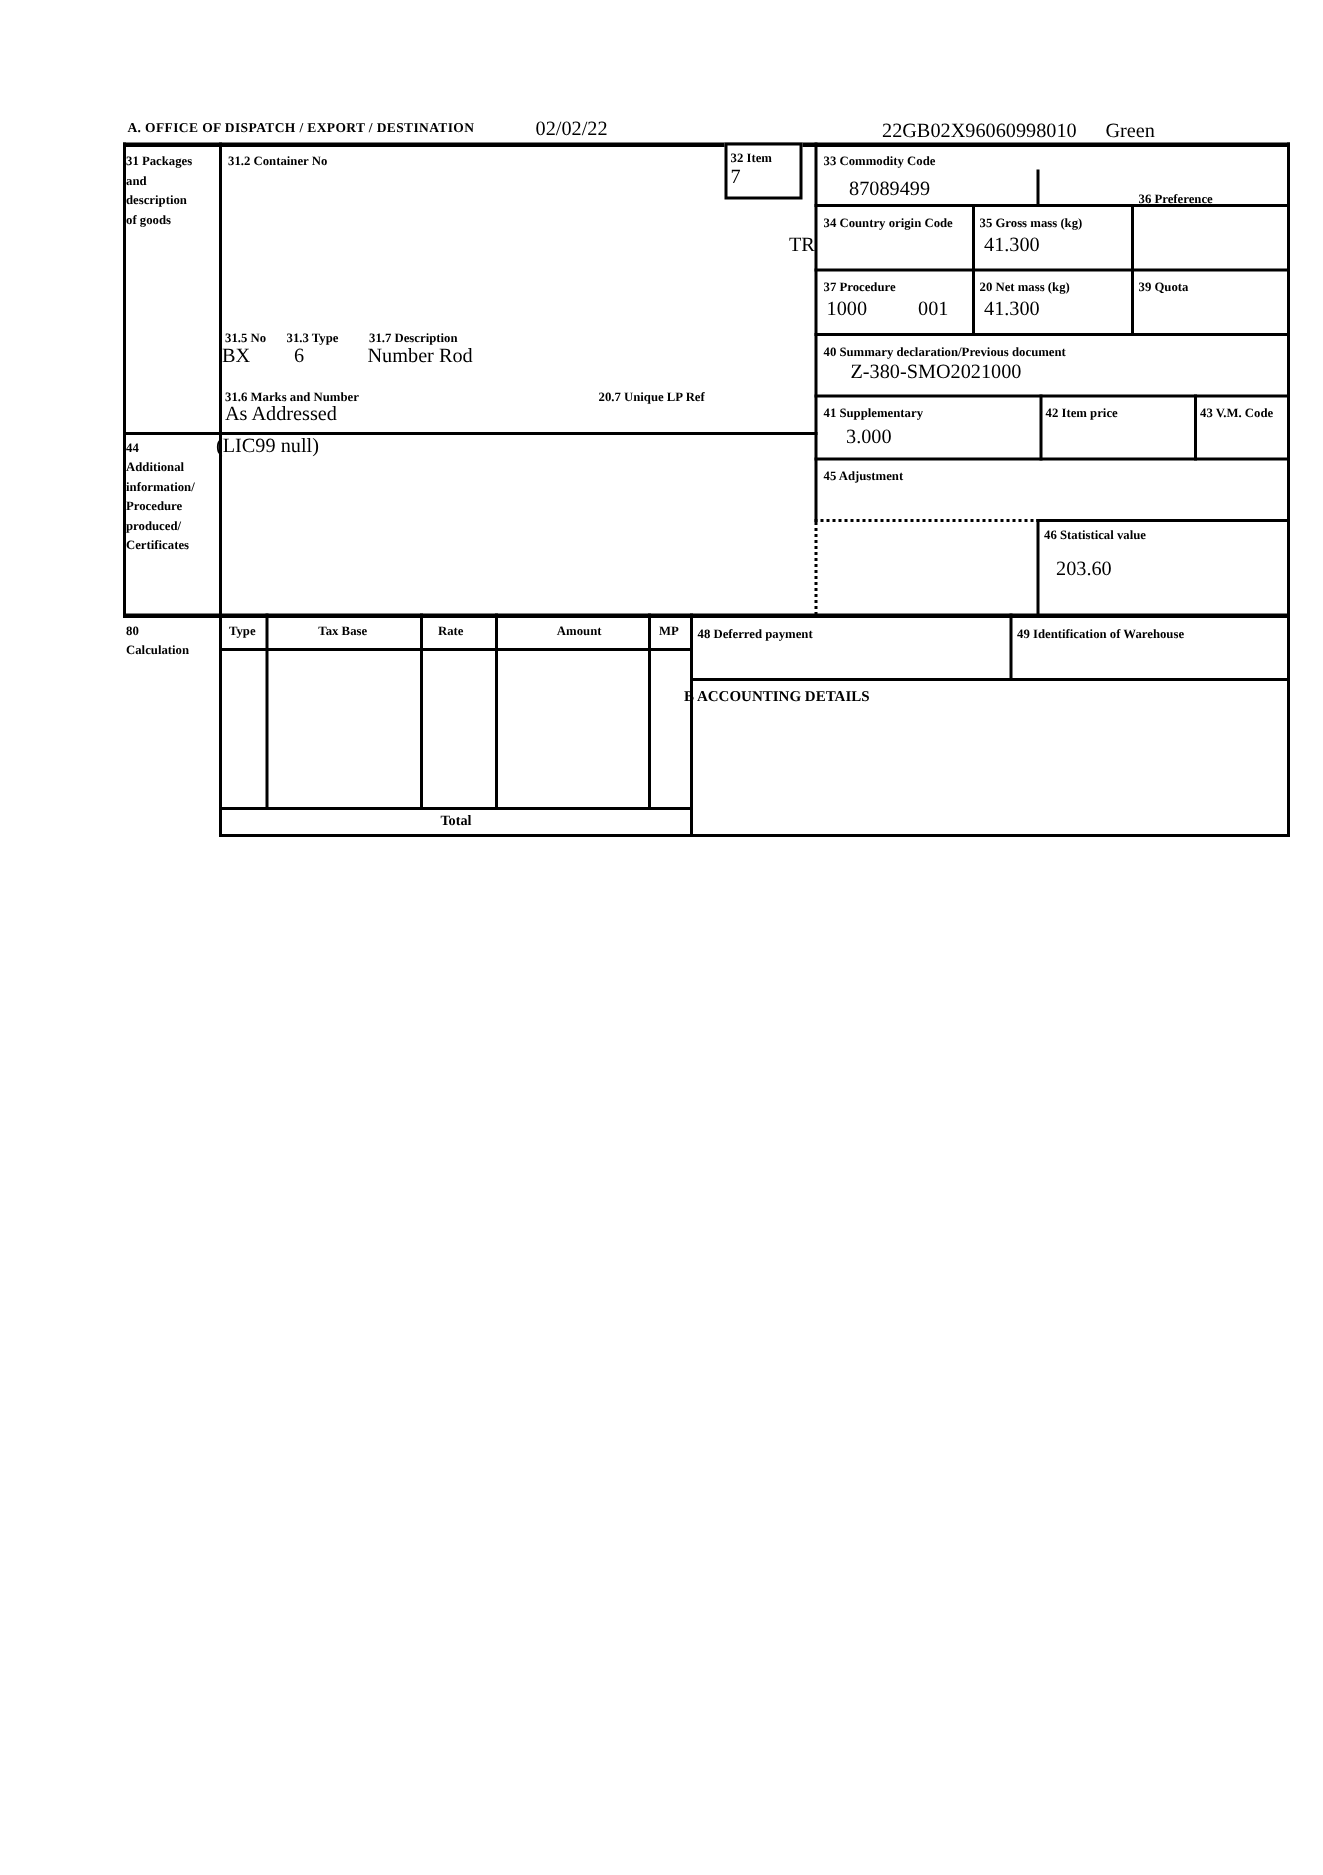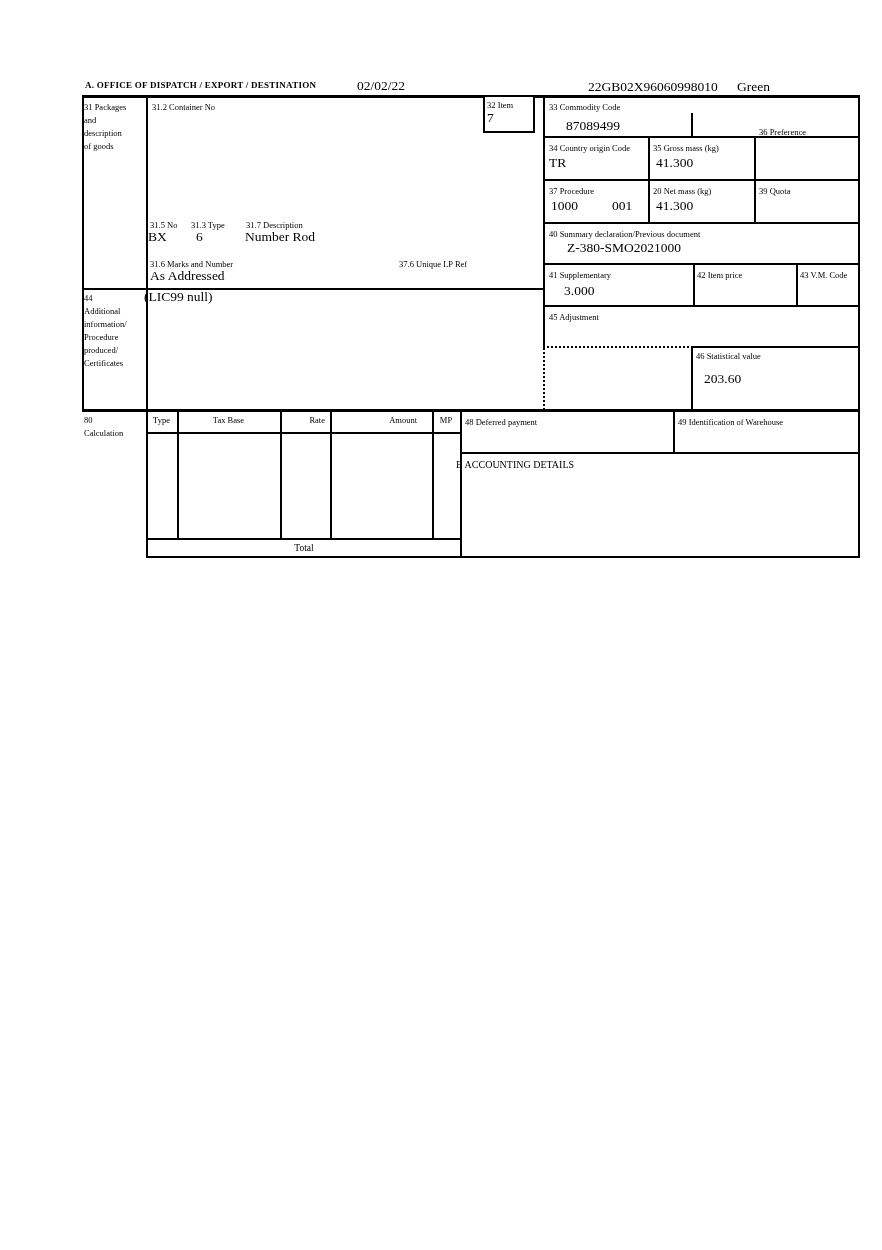--- a/index.html
+++ b/index.html
@@ -4,26 +4,26 @@
 <style>
   html,body{margin:0;padding:0;background:#fff}
   .page{position:relative;width:882px;height:1250px;background:#fff;
         font-family:"Liberation Serif",serif;color:#000;overflow:hidden}
   .hl,.vl{position:absolute;background:#000}
   .hl{height:2px}
   .hl.thick{height:3px}
   .vl{width:2px}
   .dh{position:absolute;border-top:2px dotted #000;height:0}
   .dv{position:absolute;border-left:2px dotted #000;width:0}
-  .lbl{position:absolute;font-weight:normal;font-size:8.5px;line-height:13px;white-space:nowrap}
+  .lbl{position:absolute;font-weight:bold;font-size:8.5px;line-height:13px;white-space:nowrap}
   .lbl .ln{display:block}
   .val{position:absolute;font-size:13.5px;line-height:15px;white-space:nowrap}
-  .th{position:absolute;top:415px;font-weight:normal;font-size:8.5px;white-space:nowrap}
+  .th{position:absolute;top:415px;font-weight:bold;font-size:8.5px;white-space:nowrap}
   .tc{text-align:center}
-  .tr{text-align:right;padding-right:5px;box-sizing:border-box}
+  .tr{text-align:right;padding-right:21px;box-sizing:border-box}
   .heading{position:absolute;font-weight:bold;font-size:9px;letter-spacing:.25px;white-space:nowrap}
   .box32{position:absolute;border:2px solid #000;background:#fff}
 </style>
 </head>
 <body>
 
 <div class="page">
 
   <div class="heading" style="left:85px;top:80px">A.  OFFICE OF DISPATCH / EXPORT / DESTINATION</div>
   <div class="val" style="left:357px;top:78px">02/02/22</div>
@@ -76,31 +76,31 @@
   <div class="lbl" style="left:152px;top:101px">31.2 Container No</div>
 
   <div class="lbl" style="left:150px;top:219px">31.5 No</div>
   <div class="lbl" style="left:191px;top:219px">31.3 Type</div>
   <div class="lbl" style="left:246px;top:219px">31.7 Description</div>
   <div class="val" style="left:148px;top:229px">BX</div>
   <div class="val" style="left:196px;top:229px">6</div>
   <div class="val" style="left:245px;top:229px">Number Rod</div>
 
   <div class="lbl" style="left:150px;top:258px">31.6 Marks and Number</div>
-  <div class="lbl" style="left:399px;top:258px">37.6 Unique LP Ref</div>
+  <div class="lbl" style="left:399px;top:258px">20.7 Unique LP Ref</div>
   <div class="val" style="left:150px;top:268px">As Addressed</div>
 
   <div class="lbl" style="left:487px;top:99px">32 Item</div>
   <div class="val" style="left:487px;top:110px">7</div>
 
   <div class="lbl" style="left:549px;top:101px">33 Commodity Code</div>
   <div class="val" style="left:566px;top:118px">87089499</div>
 
   <div class="lbl" style="left:549px;top:142px">34 Country origin Code</div>
-  <div class="val" style="left:549px;top:155px">TR</div>
+  <div class="val" style="left:526px;top:155px">TR</div>
   <div class="lbl" style="left:653px;top:142px">35 Gross mass (kg)</div>
   <div class="val" style="left:656px;top:155px">41.300</div>
   <div class="lbl" style="left:759px;top:126px">36 Preference</div>
 
   <div class="lbl" style="left:549px;top:185px">37 Procedure</div>
   <div class="val" style="left:551px;top:198px">1000</div>
   <div class="val" style="left:612px;top:198px">001</div>
   <div class="lbl" style="left:653px;top:185px">20 Net mass (kg)</div>
   <div class="val" style="left:656px;top:198px">41.300</div>
   <div class="lbl" style="left:759px;top:185px">39 Quota</div>

